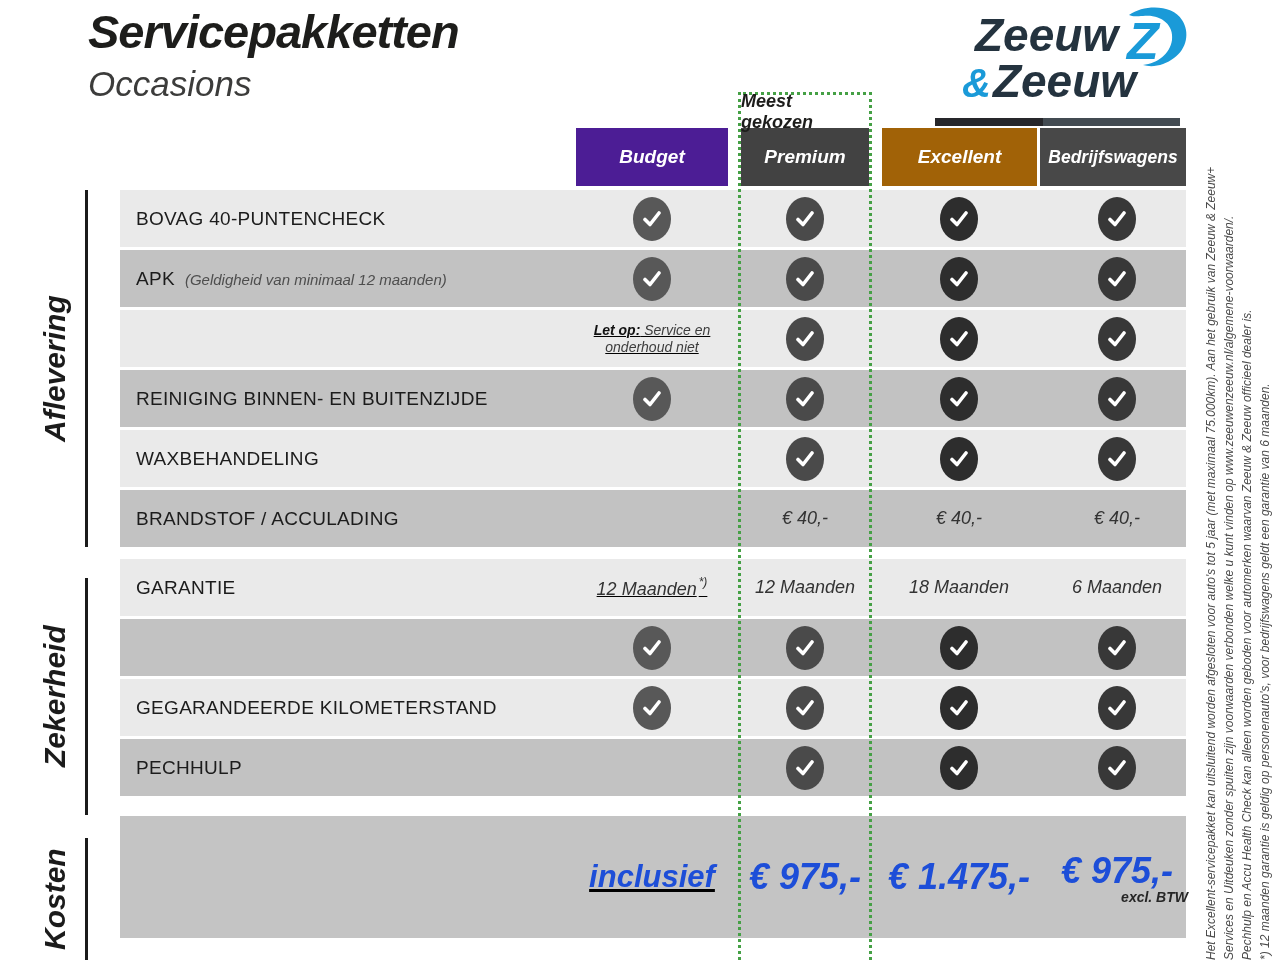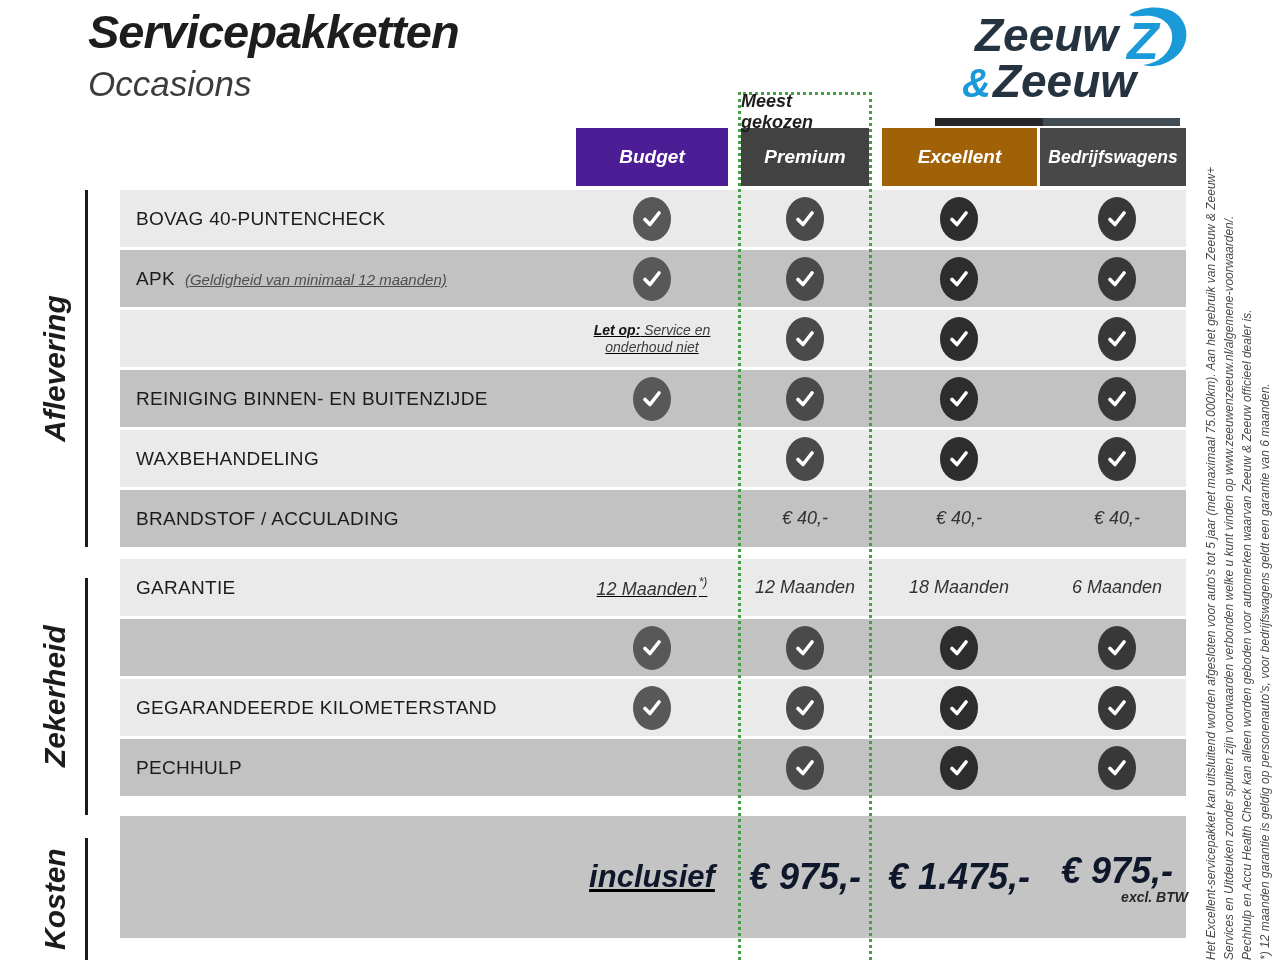--- a/index.html
+++ b/index.html
@@ -37,33 +37,33 @@
   
   #table-body{position:absolute;left:120px;top:190px;width:1066px;}
   .row{position:relative;height:57px;margin-bottom:3px;}
   .row.light{background:#eaeaea;}
   .row.dark{background:#c2c2c2;}
   .row.gap-z{margin-top:12px;}
   .row.cost-row{margin-top:20px;height:122px;background:#c4c4c4;}
   .row-label{position:absolute;left:16px;top:0;height:100%;display:flex;flex-direction:column;justify-content:center;}
   .lab-line{display:flex;align-items:baseline;}
   .label-main{font-size:19px;color:#1c1c1c;letter-spacing:.3px;}
-  .label-note{font-style:italic;font-size:15px;color:#4e4e4e;margin-left:10px;text-decoration:underline;}
+  .label-note{font-style:italic;font-size:15px;color:#4e4e4e;margin-left:10px;}
   .sub-check{display:flex;align-items:center;font-style:italic;font-size:15px;color:#3d3d3d;margin-top:4px;margin-left:14px;}
   .sub-check .tick{font-style:normal;margin-right:16px;font-size:13px;color:#333;}
 
   .cell{position:absolute;top:0;height:100%;width:150px;display:flex;align-items:center;justify-content:center;}
   .c0{left:457px;text-decoration:underline;}.c1{left:610px;}.c2{left:764px;}.c3{left:922px;}
   .check{width:38px;height:44px;border-radius:50%;display:flex;align-items:center;justify-content:center;}
   .cell-text{font-style:italic;font-size:18px;color:#333;white-space:nowrap;}
   .sup{font-size:12px;vertical-align:9px;margin-left:2px;}
   .letop{font-size:14px;line-height:17px;text-align:center;font-style:italic;color:#3d3d3d;width:150px;}
   .letop b{color:#111;}
   .cost-cell{flex-direction:column;}
-  .big{font-weight:bold;font-style:italic;font-size:36px;color:#0f172a;white-space:nowrap;}
+  .big{font-weight:bold;font-style:italic;font-size:36px;color:#1d4ed8;white-space:nowrap;}
   .big.medium{font-size:31px;}
   .cost-sub{font-weight:bold;font-style:italic;font-size:14px;color:#262626;align-self:flex-end;margin-right:4px;margin-top:-3px;}
 
   
   .section-line{position:absolute;left:85px;width:3px;background:#1b1b1b;}
   #line-0{top:190px;height:357px;}
   #line-1{top:578px;height:237px;}
   #line-2{top:838px;height:122px;}
   .section-label{position:absolute;left:30px;width:50px;writing-mode:vertical-rl;transform:rotate(180deg);
                  text-align:center;line-height:50px;font-weight:bold;font-style:italic;font-size:30px;color:#1b1b1b;}

